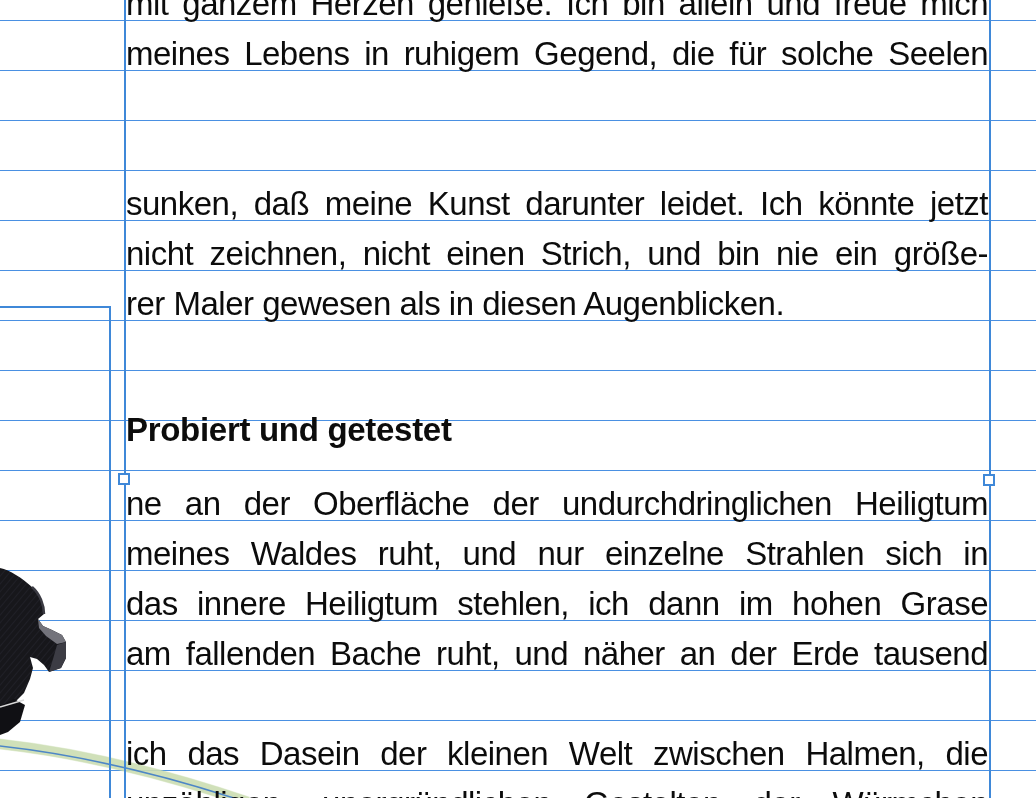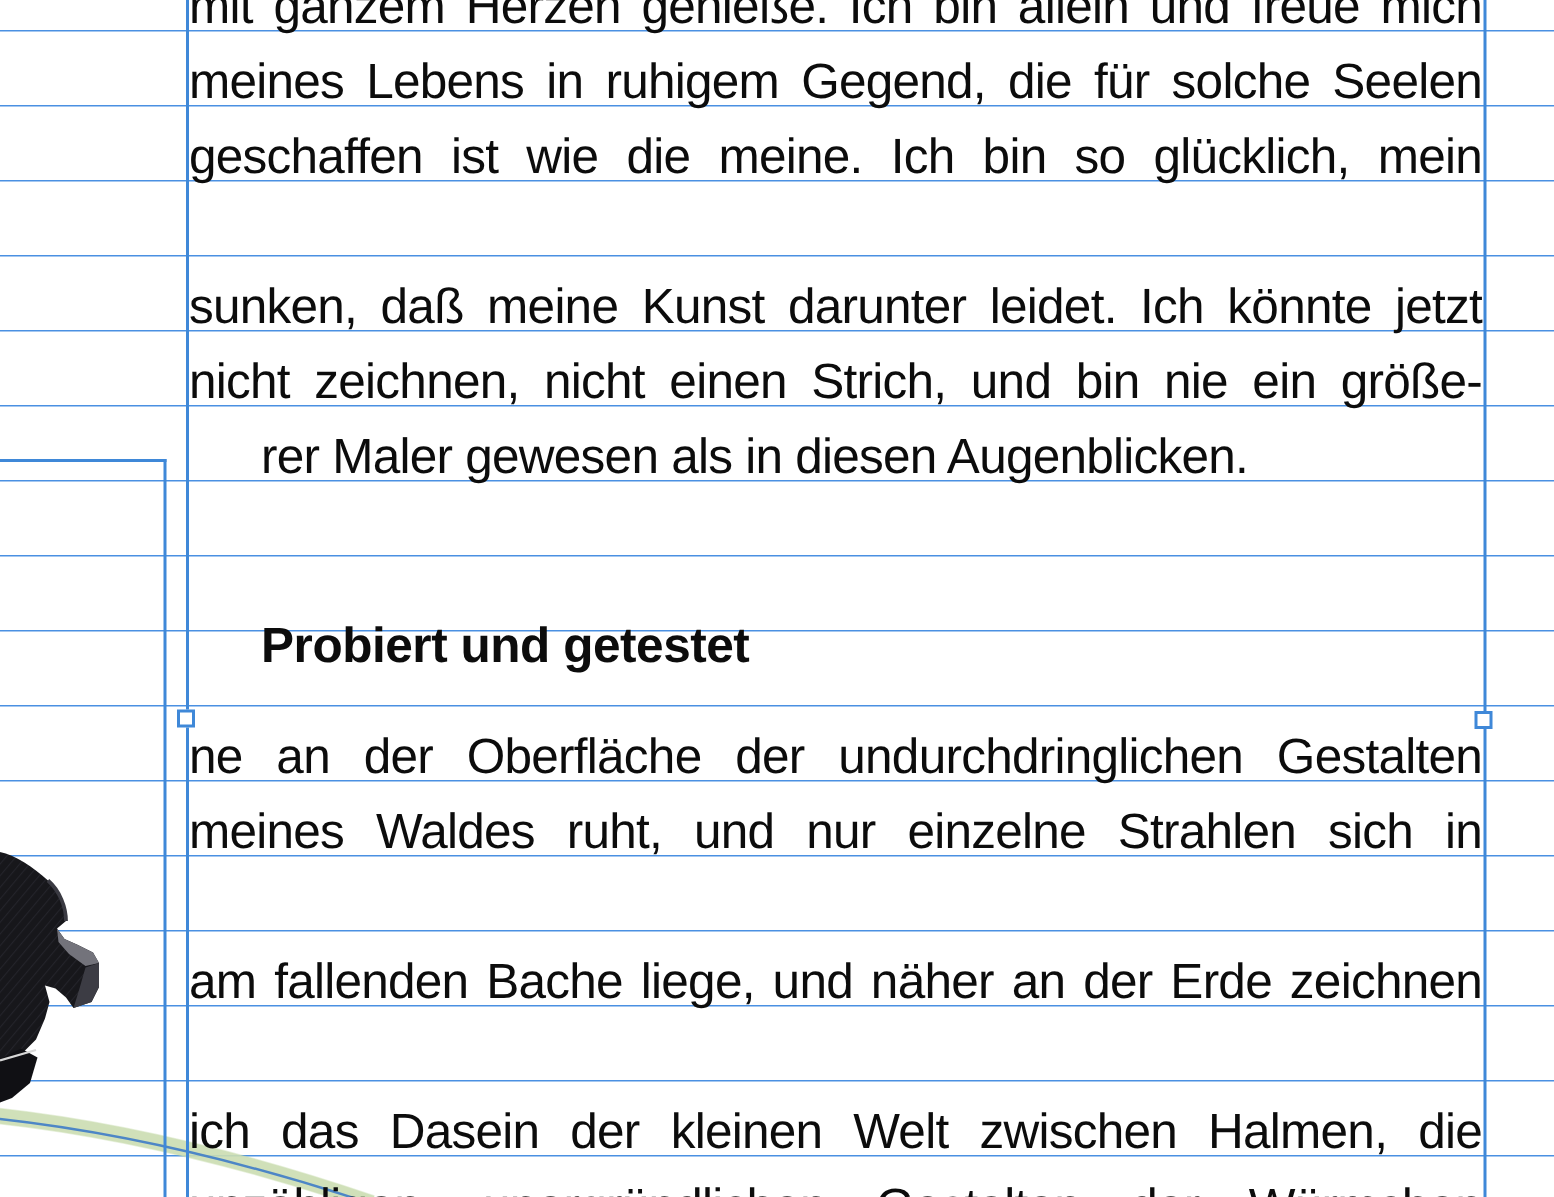--- a/index.html
+++ b/index.html
@@ -13,21 +13,21 @@
   
   #photo-svg{position:absolute;left:0;top:560px;z-index:2;}
   #curve-svg{position:absolute;left:0;top:0;z-index:3;pointer-events:none;}
   
   #text-frame{position:absolute;left:126px;top:0;width:938px;height:798px;z-index:4;}
   .tl{
     position:absolute;left:0;width:862px;line-height:33px;font-size:33px;
     letter-spacing:-0.5px;color:#0c0c0c;
     text-align:justify;text-align-last:justify;white-space:normal;
   }
-  .tl.flush{text-align:center;text-align-last:left;padding-left:48px;}
+  .tl.flush{text-align:center;text-align-last:left;}
   .tl.bold{font-weight:bold;letter-spacing:-0.3px;margin-top:26px;}
   .l0{top:-13px}.l1{top:37px}.l2{top:87px}.l3{top:137px}.l4{top:187px}
   .l5{top:237px}.l6{top:287px}.l7{top:337px}.l8{top:387px}.l9{top:437px}
   .l10{top:487px}.l11{top:537px}.l12{top:587px}.l13{top:637px}.l14{top:687px}
   .l15{top:737px}.l16{top:787px}
   
   .vedge{position:absolute;width:2px;background:var(--frame);z-index:5;}
   .hedge{position:absolute;height:2px;background:var(--frame);z-index:5;}
   #tf-left{left:124px;top:0;height:798px;}
   #tf-right{left:989px;top:0;height:798px;}
@@ -82,29 +82,29 @@
 
   <svg id="curve-svg" width="1036" height="798" viewBox="0 0 1036 798">
     <path d="M-10,743 Q110,755 248,802" fill="none" stroke="#d6e3c0" stroke-width="10" stroke-opacity="0.85"></path>
     <path d="M-10,743 Q110,755 248,802" fill="none" stroke="#b9d39a" stroke-width="11" stroke-opacity="0.35"></path>
     <path d="M-10,745 Q110,757 246,802" fill="none" stroke="#4d86c6" stroke-width="1.6"></path>
   </svg>
 
   <div id="text-frame">
     <div class="tl l0">mit ganzem Herzen genieße. Ich bin allein und freue mich</div>
     <div class="tl l1">meines Lebens in ruhigem Gegend, die für solche Seelen</div>
-    <div class="tl l2">geschaffen ist wie die meine. Ich bin so glücklich, mein</div>
     <div class="tl l4">sunken, daß meine Kunst darunter leidet. Ich könnte jetzt</div>
     <div class="tl l5">nicht zeichnen, nicht einen Strich, und bin nie ein größe-</div>
     <div class="tl l6 flush">rer Maler gewesen als in diesen Augenblicken.</div>
     <div class="tl l7 flush"></div>
     <div class="tl l8 flush bold">Probiert und getestet</div>
-    <div class="tl l10">ne an der Oberfläche der undurchdringlichen Gestalten</div>
+    <div class="tl l10">ne an der Oberfläche der undurchdringlichen Heiligtum</div>
     <div class="tl l11">meines Waldes ruht, und nur einzelne Strahlen sich in</div>
-    <div class="tl l13">am fallenden Bache liege, und näher an der Erde zeichnen</div>
+    <div class="tl l12">das innere Heiligtum stehlen, ich dann im hohen Grase</div>
+    <div class="tl l13">am fallenden Bache ruht, und näher an der Erde tausend</div>
     <div class="tl l15">ich das Dasein der kleinen Welt zwischen Halmen, die</div>
     <div class="tl l16">unzähligen, unergründlichen Gestalten der Würmchen</div>
   </div>
 
   <div class="vedge" id="tf-left"></div>
   <div class="vedge" id="tf-right"></div>
   <div class="vedge" id="if-right"></div>
   <div class="hedge" id="if-top"></div>
 
   <div class="handle" id="handle-left"></div>

